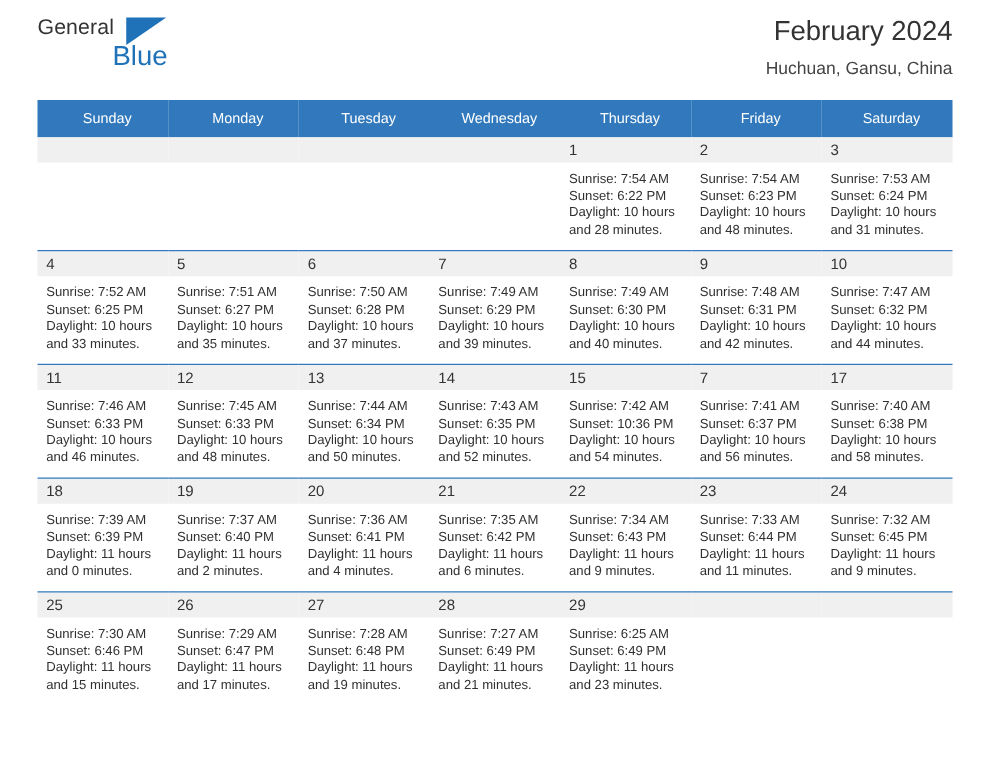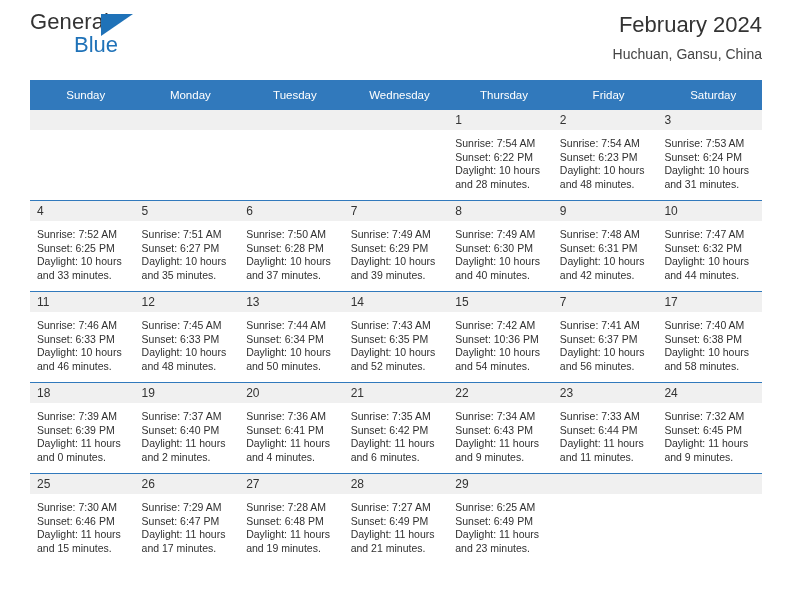--- a/index.html
+++ b/index.html
@@ -32,38 +32,38 @@
     padding-top: 8px;
   }
   .brand {
     position: relative;
     width: 170px;
     height: 56px;
     padding-top: 2px;
   }
   .brand-line1 {
     position: relative;
-    font-size: 22px;
+    font-size: 17px;
     line-height: 24px;
     color: #333333;
     letter-spacing: 0.1px;
     display: inline-block;
   }
   .brand-tri {
     position: absolute;
     left: 71px;
     top: 6px;
     width: 0;
     height: 0;
     border-left: 32px solid #1f72b8;
     border-bottom: 22px solid transparent;
   }
   .brand-line2 {
     position: absolute;
-    left: 44px;
+    left: 60px;
     top: 25px;
     font-size: 22px;
     line-height: 24px;
     color: #1f72b8;
   }
   .titleblock {
     text-align: right;
     padding-top: 2px;
   }
   .cal-title {

